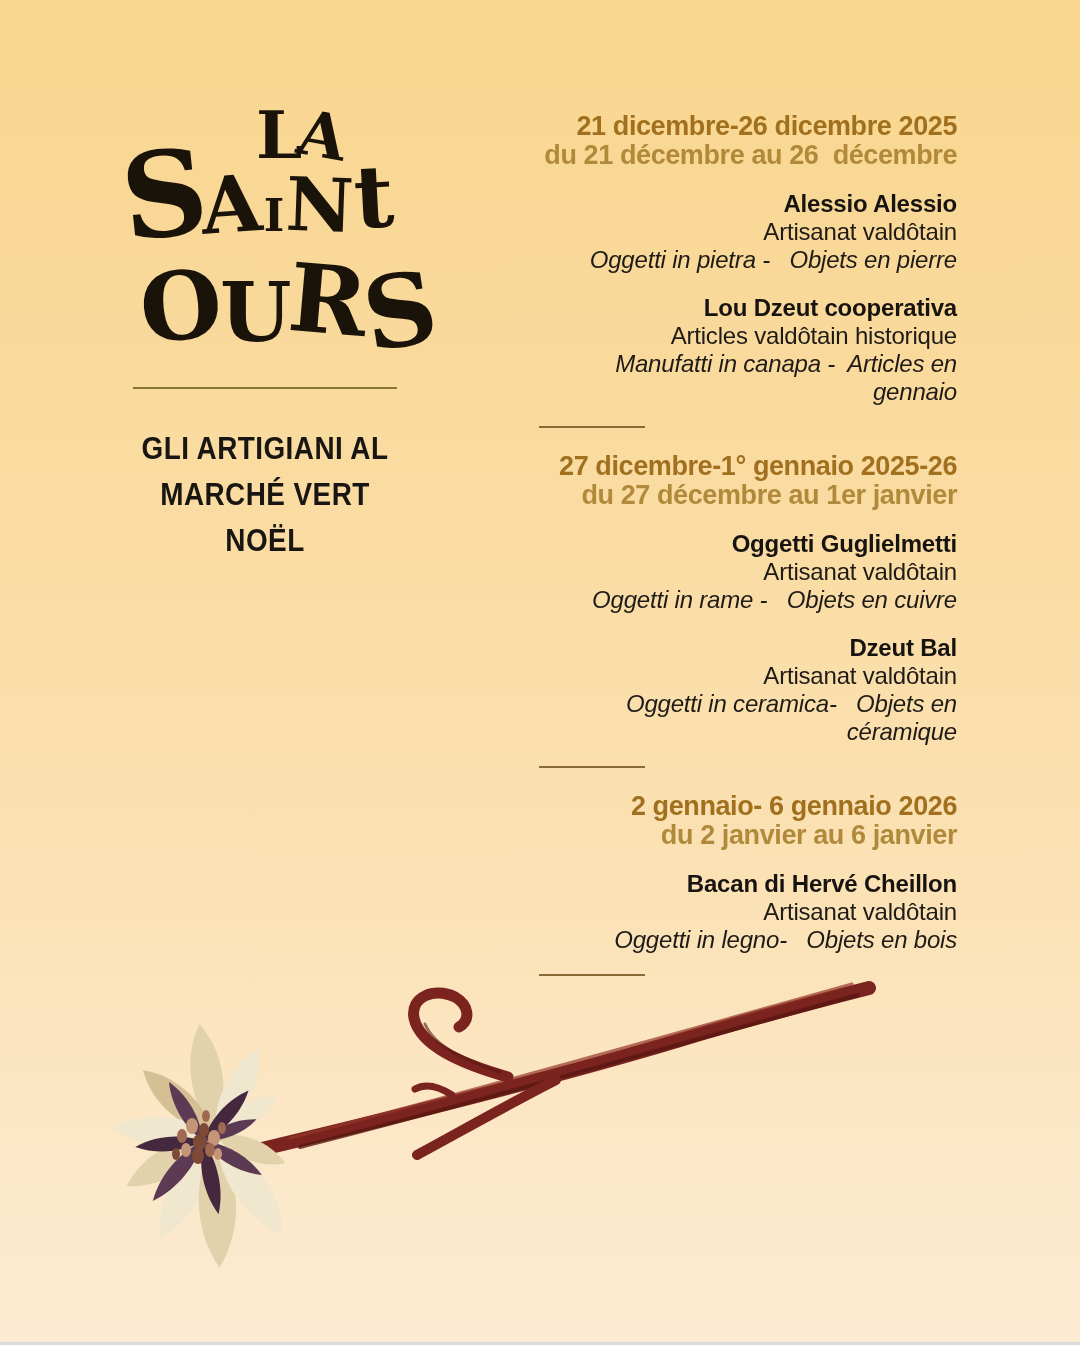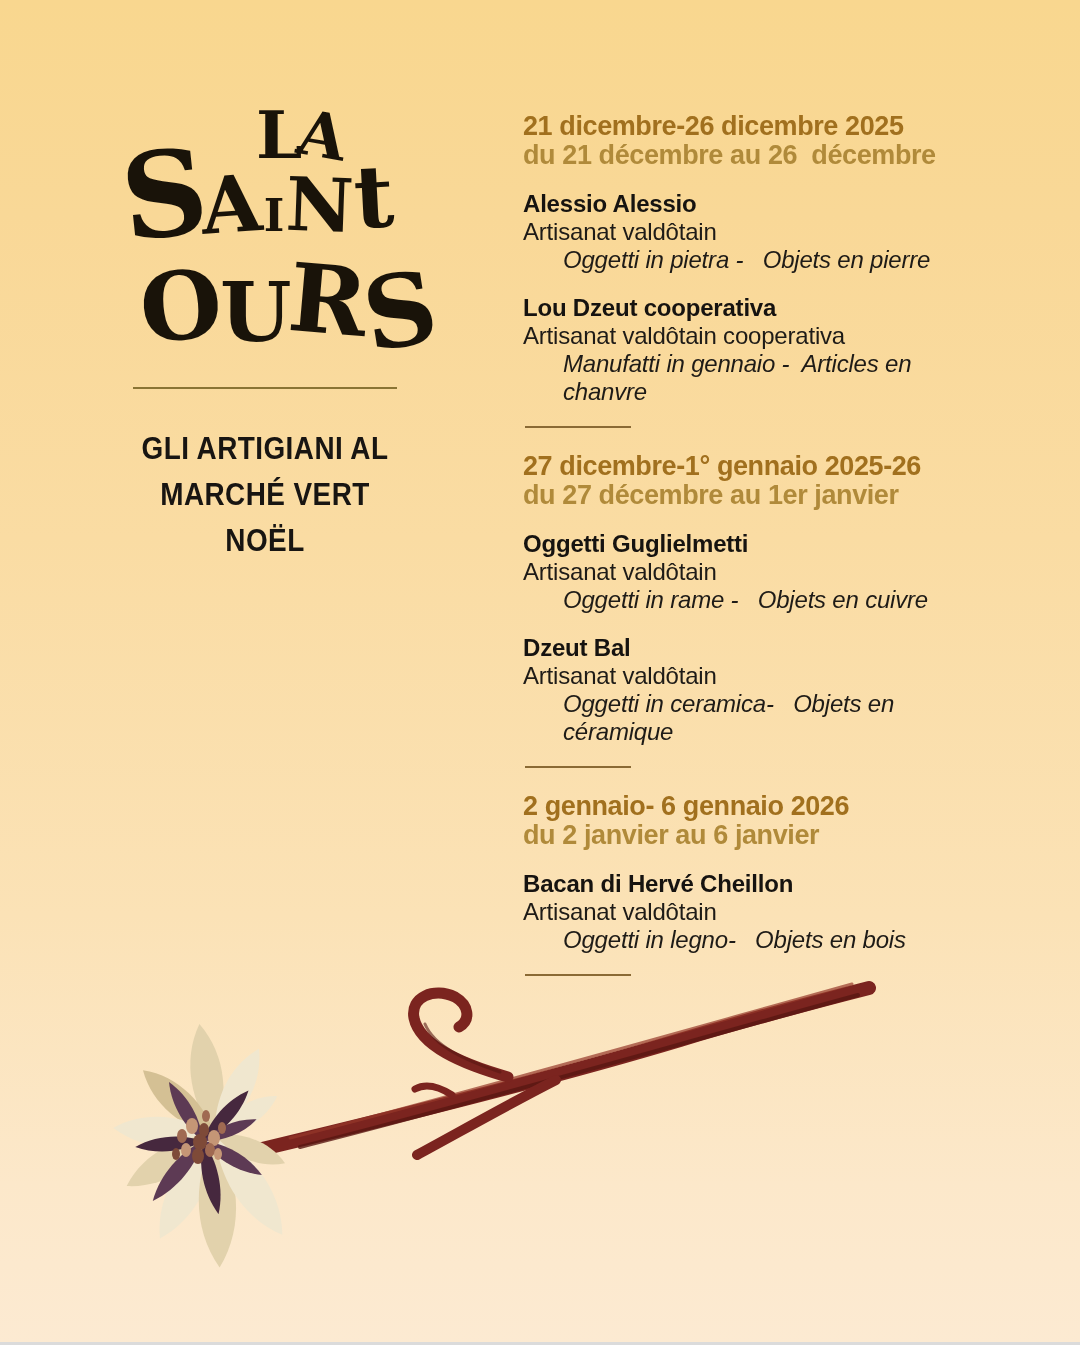--- a/index.html
+++ b/index.html
@@ -35,21 +35,21 @@
   .row-ours .o3 { font-size:94px; position:relative; top:6px; transform:rotate(5deg); margin-left:-2px; }
   .row-ours .o4 { font-size:100px; position:relative; top:14px; transform:rotate(-9deg); margin-left:-4px; }
 
   
   .left-divider { position:absolute; top:387px; left:133px; width:264px; height:2px; background:#8a7434; }
   .tagline { position:absolute; top:426px; left:105px; width:320px; text-align:center;
              font-weight:800; font-size:31px; line-height:46px; color:#181512; letter-spacing:0.5px; }
   .tagline div { transform:scaleX(0.9); }
 
   
-  .right-col { position:absolute; top:112px; left:523px; width:420px; }
+  .right-col { position:absolute; top:112px; left:537px; width:420px;text-align:right; }
   .date-it, .date-fr { font-size:27px; font-weight:700; line-height:29px; letter-spacing:-0.4px; white-space:pre-wrap; }
   .date-it { color:#a1701e; }
   .date-fr { color:#b08a3a; }
   .artisan { margin-top:20px; }
   .artisan > div { font-size:24px; line-height:28px; letter-spacing:-0.2px; }
   .artisan-name { font-weight:700; color:#161310; }
   .artisan-craft { color:#1e1b17; }
   .artisan-products { font-style:italic; color:#1e1b17; white-space:pre-wrap;margin-left:40px; }
   .rule { width:106px; height:2px; background:#8a6a35; margin:20px 0 24px 2px; }
 
@@ -92,22 +92,22 @@
     <section>
       <div class="date-it">21 dicembre-26 dicembre 2025</div>
       <div class="date-fr">du 21 décembre au 26  décembre</div>
       <div class="artisan">
         <div class="artisan-name">Alessio Alessio</div>
         <div class="artisan-craft">Artisanat valdôtain</div>
         <div class="artisan-products">Oggetti in pietra -   Objets en pierre</div>
       </div>
       <div class="artisan">
         <div class="artisan-name">Lou Dzeut cooperativa</div>
-        <div class="artisan-craft">Artisanat valdôtain cooperativa</div>
-        <div class="artisan-products">Manufatti in gennaio -  Articles en chanvre</div>
+        <div class="artisan-craft">Articles valdôtain historique</div>
+        <div class="artisan-products">Manufatti in canapa -  Articles en gennaio</div>
       </div>
       <div class="rule"></div>
     </section>
 
     <section>
       <div class="date-it">27 dicembre-1° gennaio 2025-26</div>
       <div class="date-fr">du 27 décembre au 1er janvier</div>
       <div class="artisan">
         <div class="artisan-name">Oggetti Guglielmetti</div>
         <div class="artisan-craft">Artisanat valdôtain</div>

